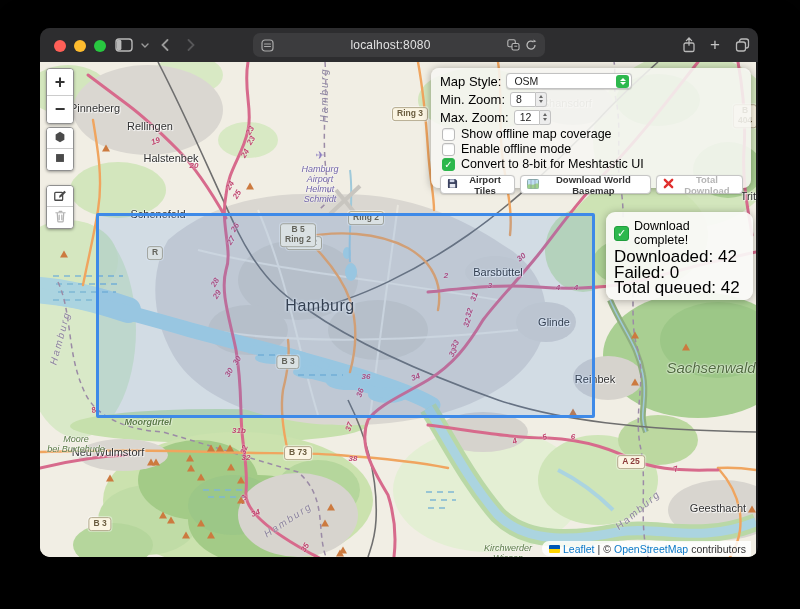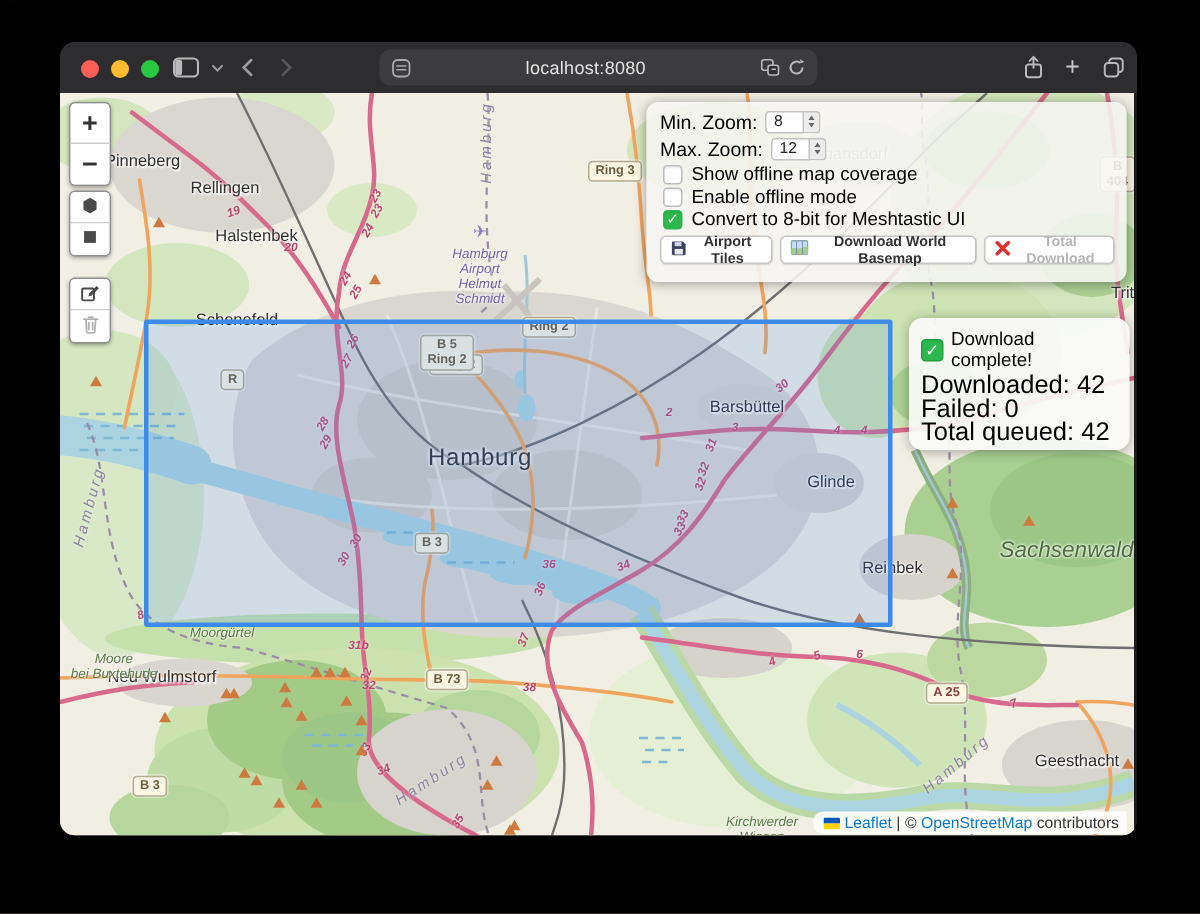--- a/index.html
+++ b/index.html
@@ -298,21 +298,21 @@
           <div class="ml town" style="left: 118px; top: 152px; font-size: 11px;">Schenefeld</div>
           <div class="ml city" style="left: 280px; top: 244px; font-size: 16px;">Hamburg</div>
           <div class="ml town" style="left: 458px; top: 210px; font-size: 11px;">Barsbüttel</div>
           <div class="ml town" style="left: 514px; top: 260px; font-size: 11px;">Glinde</div>
           <div class="ml town" style="left: 555px; top: 317px; font-size: 11px;">Reinbek</div>
           <div class="ml town" style="left: 678px; top: 446px; font-size: 11px;">Geesthacht</div>
           <div class="ml town" style="left: 68px; top: 390px; font-size: 11px;">Neu Wulmstorf</div>
           <div class="ml town dim" style="left: 518px; top: 41px; font-size: 11px;">Großhansdorf</div>
           <div class="ml town" style="left: 716px; top: 134px; font-size: 11px;">Trittau</div>
           <div class="ml area big" style="left: 671px; top: 306px; font-size: 15px;">Sachsenwald</div>
-          <div class="ml area" style="left: 108px; top: 360px; font-size: 9px;">Moorgürtel</div>
+          <div class="ml area" style="left: 108px; top: 360px; font-size: 9px; font-weight: bold;">Moorgürtel</div>
           <div class="ml area" style="left: 36px; top: 382px; font-size: 9px;">Moore
 bei Buxtehude</div>
           <div class="ml area" style="left: 468px; top: 452px; font-size: 9px; margin-top: 39px;">Kirchwerder
 Wiesen</div>
           <div class="ml purple" style="left: 280px; top: 122px; font-size: 9px;">Hamburg
 Airport
 Helmut
 Schmidt</div>
           <div class="ml plane" style="left: 280px; top: 93px; font-size: 11px;">✈</div>
           <div class="ml bound" style="left: 285px; top: 33px; font-size: 10px; transform: translate(-50%, -50%) rotate(-90deg);">Hamburg</div>
@@ -429,20 +429,30 @@
         </button>
         <button class="lf-btn">
           <span><svg width="13" height="14" viewBox="0 0 14 15">
                 <path d="M2 4 h10 M5.5 2.5 h3 M3.5 4 l.6 9 a1 1 0 0 0 1 .9 h3.8 a1 1 0 0 0 1-.9 l.6-9 M5.6 6.5 v5 M8.4 6.5 v5" fill="none" stroke="#b2b2b2" stroke-width="1.3" stroke-linecap="round"></path>
               </svg></span>
         </button>
       </div>
 
       <div class="panel">
         <div class="prow">
+          <span class="plabel">Map Style:</span>
+          <div class="pselect">
+            <span class="sval">OSM</span>
+            <span class="sel-stepper">
+                <i class="up"></i>
+                <i class="dn"></i>
+              </span>
+          </div>
+        </div>
+        <div class="prow">
           <span class="plabel">Min. Zoom:</span>
           <span class="numbox">8</span>
           <span class="numstep" style="margin-left:-5px;">
               <i class="up"></i>
               <i class="dn"></i>
             </span>
         </div>
         <div class="prow">
           <span class="plabel">Max. Zoom:</span>
           <span class="numbox">12</span>

